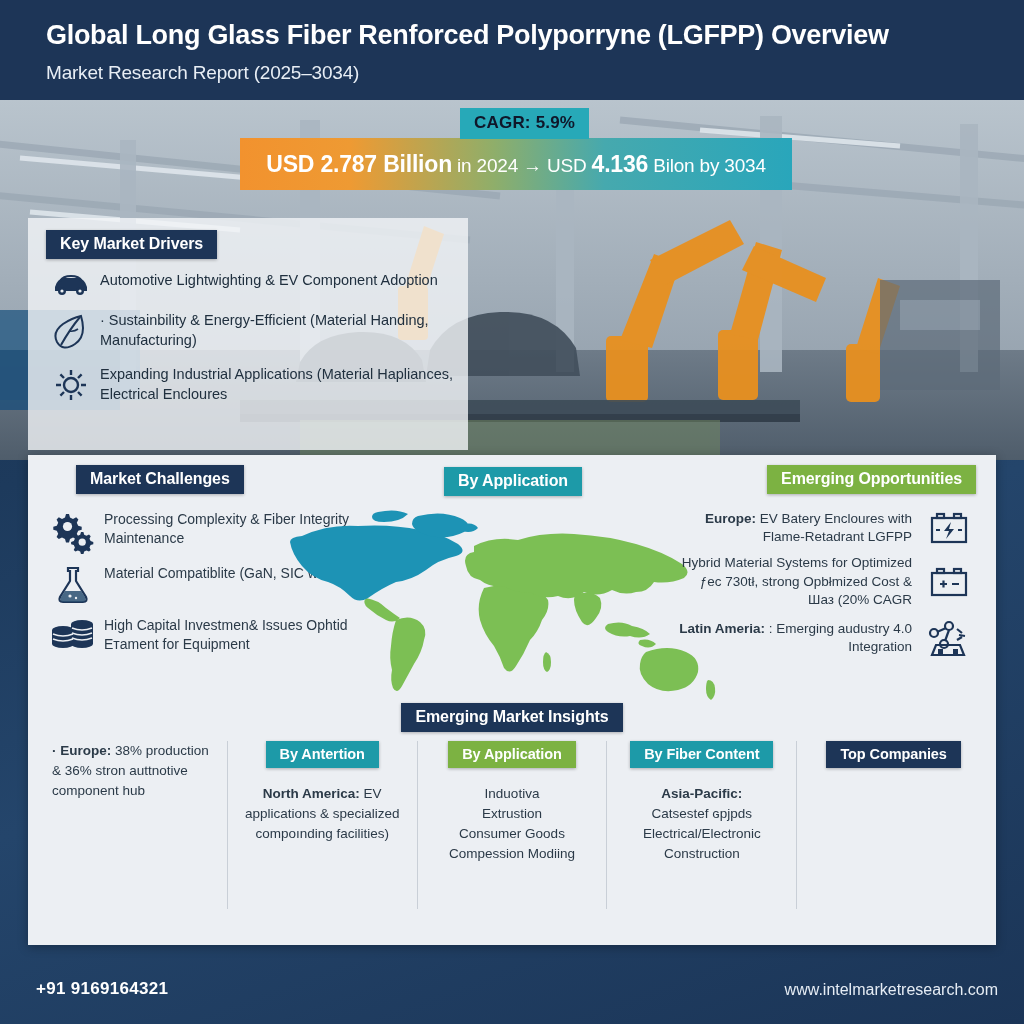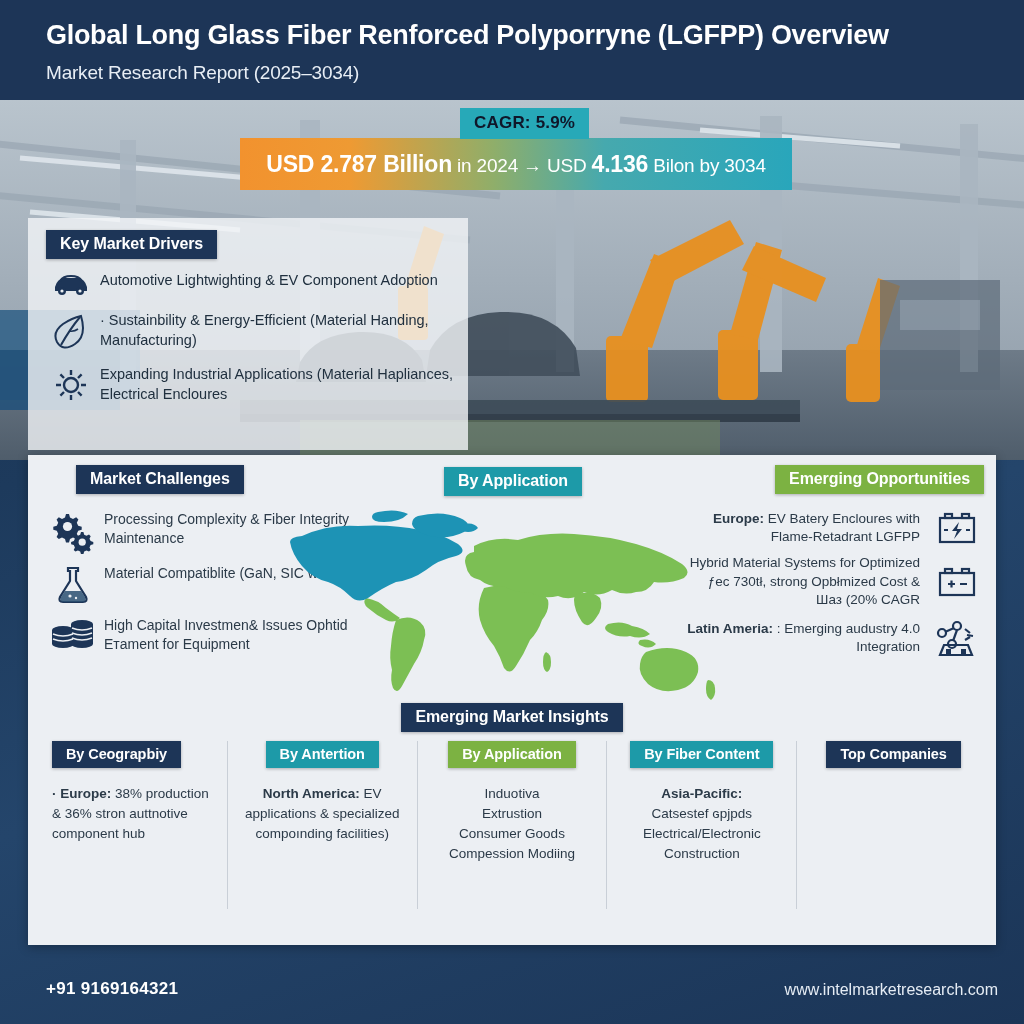--- a/index.html
+++ b/index.html
@@ -92,21 +92,21 @@
   .crow { display: flex; align-items: flex-start; margin-bottom: 10px; }
   .crow .ic { width: 62px; flex: 0 0 62px; display: flex; justify-content: center; }
   .crow .tx { font-size: 14px; color: #2b3a48; line-height: 1.35; }
 
   
   .mapcol { position: absolute; left: 250px; top: 12px; width: 470px; }
   .mapcol .chipwrap { text-align: center; }
   .mapcol .mapbox { margin-top: 6px; }
 
   
-  .opps { position: absolute; right: 12px; top: 10px; width: 300px; }
+  .opps { position: absolute; right: 20px; top: 10px; width: 300px; }
   .opps .chipwrap { text-align: right; }
   .orow { display: flex; align-items: center; margin-bottom: 8px; }
   .orow .tx { flex: 1; font-size: 13.5px; color: #2b3a48; line-height: 1.35; text-align: right; padding-right: 10px; }
   .orow .ic { width: 54px; flex: 0 0 54px; display: flex; justify-content: center; }
   .orow .tx b { font-weight: bold; }
 
   
   .insights-head {
     position: absolute; left: 0; right: 0; top: 248px; text-align: center;
   }
@@ -128,21 +128,21 @@
   .card.left-align .chipwrap { text-align: left; padding-left: 4px; }
   .card .body ul { list-style: none; text-align: left; }
   .card .body li { margin-bottom: 1px; white-space: nowrap; }
   .card .body li::before { content: "• "; }
 
   
   .footer {
     position: absolute; left: 0; bottom: 0; width: 1024px; height: 79px;
   }
   .footer .phone {
-    position: absolute; left: 46px; top: 34px;
+    position: absolute; left: 36px; top: 34px;
     color: #ffffff; font-size: 17px; font-weight: bold; letter-spacing: 0.3px;
   }
   .footer .site {
     position: absolute; right: 26px; top: 36px;
     color: #e5ecf4; font-size: 16px;
   }
 </style>
 </head>
 <body>
 
@@ -432,23 +432,20 @@
       </div>
     </div>
 
     <div class="insights-head">
       <span class="label-chip chip-navy" style="font-size:16px">Emerging Market Insights</span>
     </div>
 
     <div class="cards">
 
       <div class="card left-align">
-        <div class="chipwrap">
-          <span class="label-chip chip-navy" style="font-size:14.5px">By Ceograpbiy</span>
-        </div>
         <div class="body">
           <b>· Europe:</b><span> 38% production &amp; 36% stron auttnotive component hub</span>
         </div>
       </div>
 
       <div class="card">
         <div class="chipwrap">
           <span class="label-chip chip-teal" style="font-size:14.5px">By Antertion</span>
         </div>
         <div class="body">

